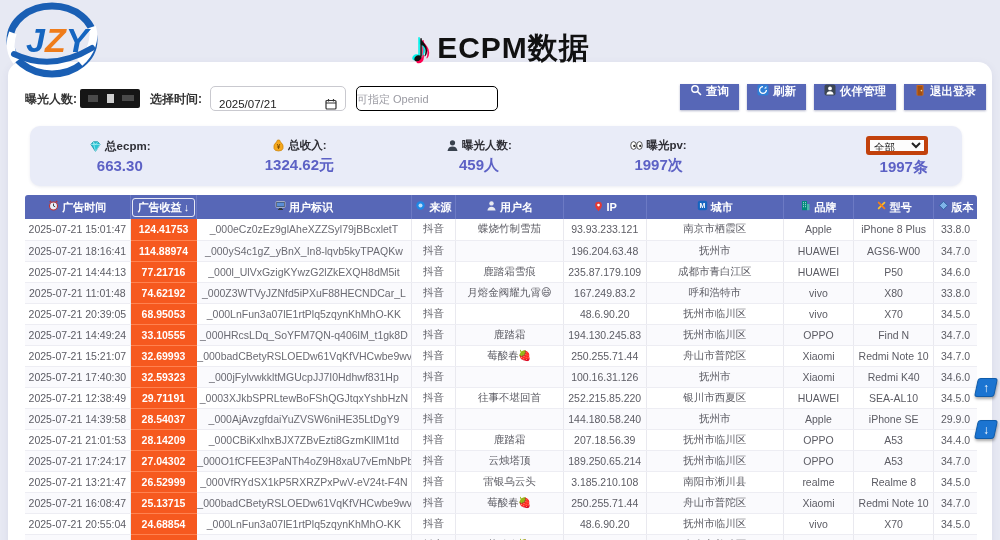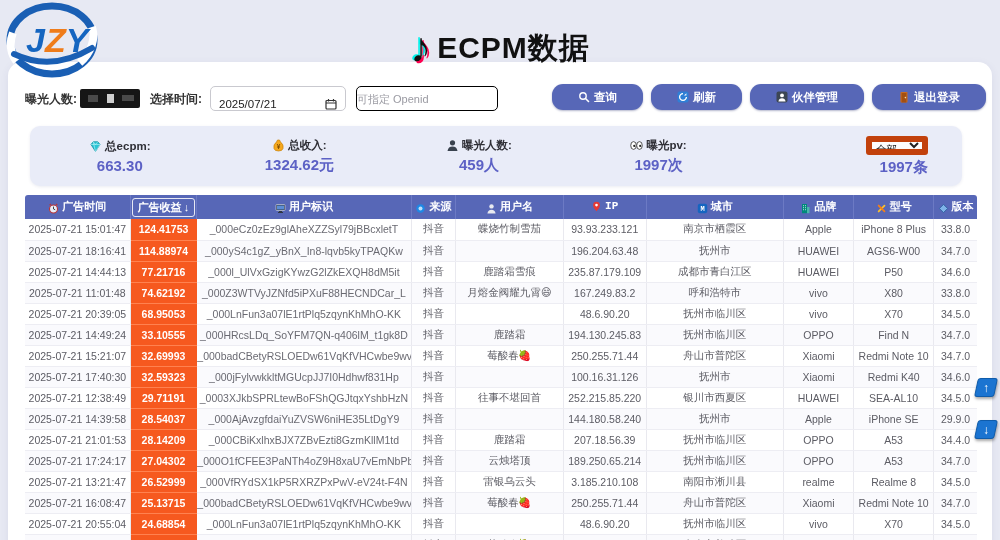--- a/index.html
+++ b/index.html
@@ -56,57 +56,57 @@
     position:absolute; left:348px; top:0; width:142px; height:25px;
     background:#fff; border:1px solid #000000; border-radius:5px;
     padding:0 0; font-size:11px; color:#333;
     font-family:"Liberation Sans","DejaVu Sans",sans-serif;
   }
   .openid-input::placeholder { color:#9a9aa2; }
   .tb-buttons {
     position:absolute; right:6px; top:-2px; display:flex; gap:8px;
   }
   .btn {
-    height:26px; padding:0 26px; border:none; border-radius:11px;
+    height:26px; padding:0 10px; border:none; border-radius:0;
     background:#5767b7; color:#fff; font-size:11.5px; font-weight:bold;
-    display:flex; align-items:center; gap:4px; cursor:pointer;
+    display:flex; align-items:flex-start; gap:4px; cursor:pointer;
     box-shadow:0 1px 2px rgba(40,50,110,.35);
     font-family:"Liberation Sans","DejaVu Sans",sans-serif;
   }
   .btn svg { width:12px; height:12px; }
 
   
   .stats {
     position:absolute; left:22px; right:30px; top:64px; height:60px;
     background:#e9ecf8; border-radius:10px;
     display:flex; align-items:stretch;
     box-shadow:0 1px 3px rgba(60,70,130,.10);
   }
   .stat { flex:1; display:flex; flex-direction:column; align-items:center; justify-content:center; gap:3px; }
   .stat-label { font-size:11.5px; font-weight:bold; color:#2f2f36; display:flex; align-items:center; gap:3px; }
   .stat-value { font-size:15px; font-weight:bold; color:#5c61c5; }
   .stat-filter { align-items:flex-end; padding-right:34px; }
   .filter-select {
     width:62px; height:19px; font-size:10.5px; color:#222;
-    border:6px solid #c2410c; border-radius:3px; background:#fdfdfd;
+    border:4px solid #c2410c; border-radius:3px; background:#fdfdfd;
     font-family:"Liberation Sans","DejaVu Sans",sans-serif;
   }
   .stat svg { width:13px; height:13px; }
 
   
   .table-wrap { position:absolute; left:17px; right:15px; top:133px; }
   table { width:100%; border-collapse:collapse; table-layout:fixed; }
   thead th {
     background:#5767b7; color:#fff; font-size:11px; font-weight:bold;
     height:24px; border-right:1px solid #6c7ac4; white-space:nowrap;
     text-align:center; vertical-align:middle;
   }
   thead th:first-child { border-radius:3px 0 0 0; }
   thead th:last-child { border-radius:0 3px 0 0; border-right:none; }
-  th .th-inner { display:inline-flex; align-items:flex-end; gap:3px;font-family:Liberation Mono, monospace; }
+  th .th-inner { display:inline-flex; align-items:flex-start; gap:3px; }
   th svg { width:11px; height:11px; }
   .rev-box {
     border:1px solid rgba(255,255,255,.85); border-radius:3px;
     padding:1px 5px; display:inline-flex; align-items:center; gap:2px;
   }
   tbody td {
     height:21px; font-size:10.5px; color:#5c5c64; text-align:center;
     border-right:1px solid #e9e9ef; border-bottom:1px solid #ededf3;
     white-space:nowrap; overflow:hidden; background:#fff;
   }

